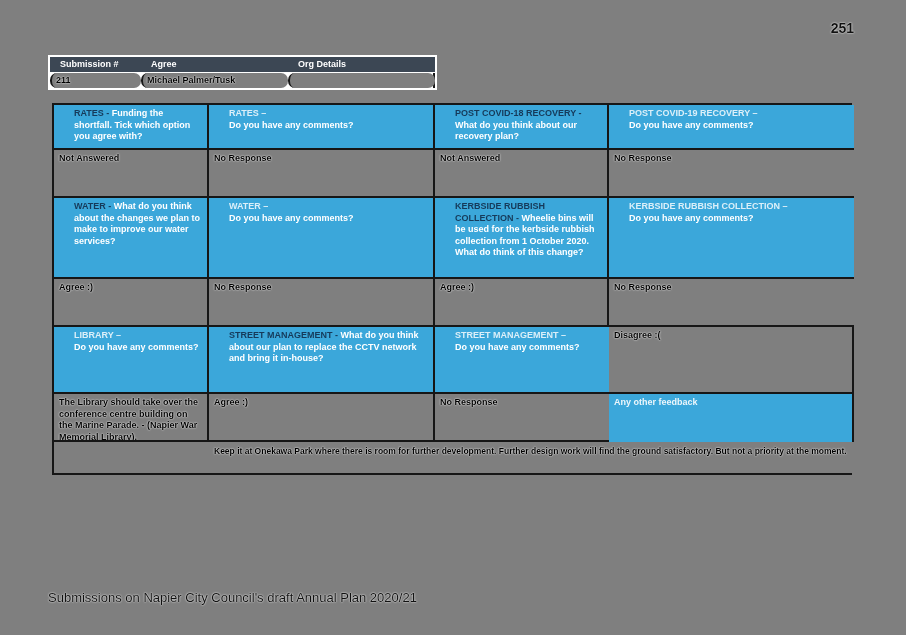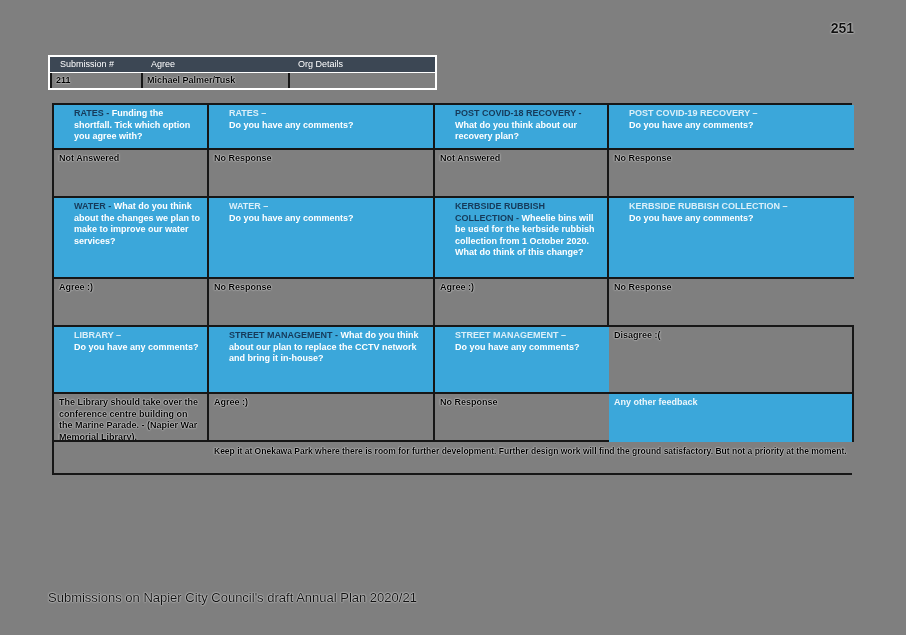--- a/index.html
+++ b/index.html
@@ -17,28 +17,29 @@
     font-size:14px; font-weight:bold; color:#111;
   }
 
   
   .subtable{
     position:absolute; left:48px; top:55px; width:389px;
     background:#fff; padding:2px; box-sizing:border-box;
   }
   .subtable .hrow{ display:grid; grid-template-columns:91px 147px 147px; }
   .subtable .hcell{
-    background:#3c4754; color:#fff; font-size:9px; font-weight:normal;
+    background:#3c4754; color:#fff; font-size:9px; font-weight:bold;
     padding:2px 4px 2px 10px; box-sizing:border-box; height:15px; line-height:11px;
   }
   .subtable .drow{ display:grid; grid-template-columns:91px 147px 147px; margin-top:1px; border-right:2px solid #161616; }
   .subtable .dcell{
     background:#7f7f7f; color:#000; font-size:9px; font-weight:bold;
     padding:2px 4px 2px 4px; box-sizing:border-box; height:15px; line-height:11px;
     border-left:2px solid #161616;
+    border-radius:7px;
   }
 
   
   .qatable{
     position:absolute; left:52px; top:103px; width:800px; box-sizing:border-box;
     display:grid;
     grid-template-columns:155px 226px 174px 245px;
     grid-template-rows:45px 48px 81px 48px 67px 48px 31px;
     border:2px solid #161616;
   }

